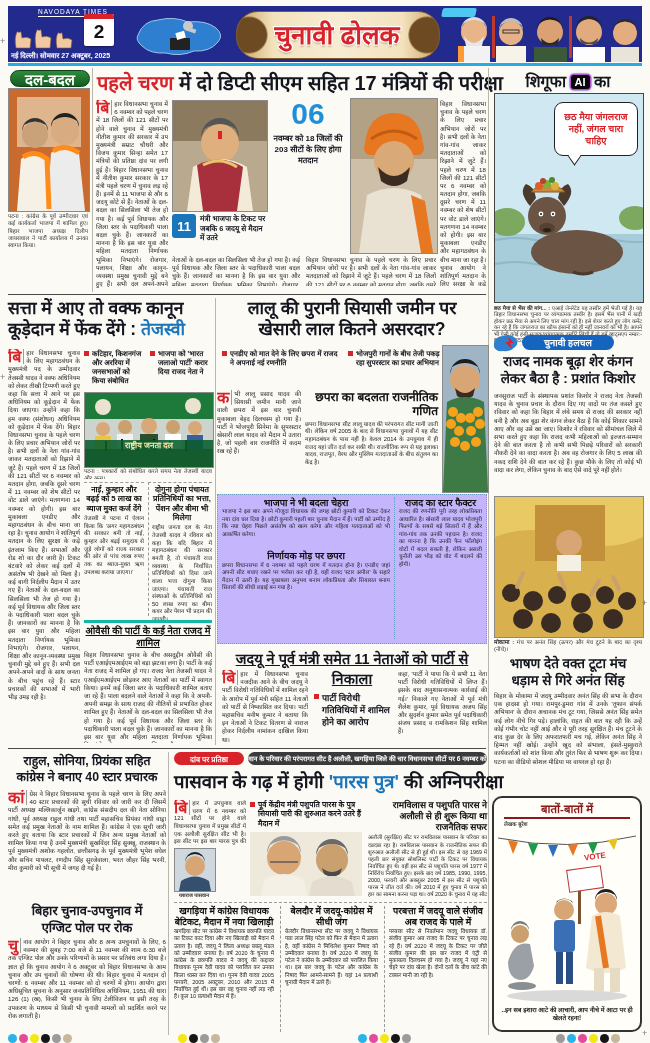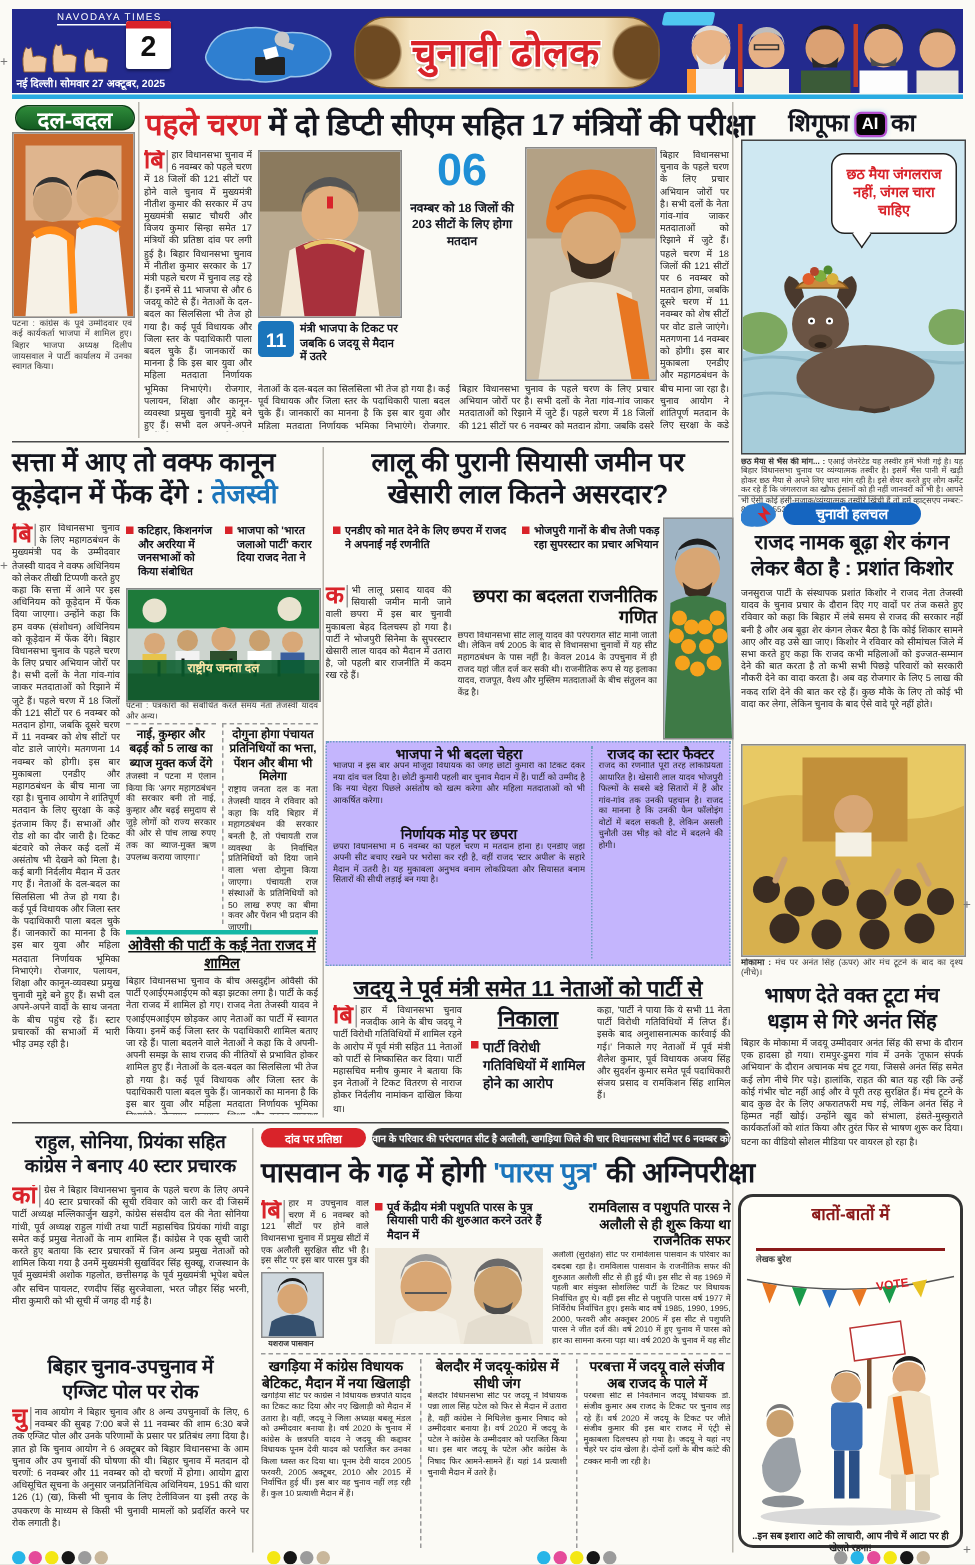--- a/index.html
+++ b/index.html
@@ -471,21 +471,21 @@
       <div class="bhead" style="font-size:9.2px;">बेलदौर में जदयू-कांग्रेस में सीधी जंग</div>
       <div class="body6" style="height:96px;font-size:5.5px;">बेलदौर विधानसभा सीट पर जदयू ने विधायक पन्ना लाल सिंह पटेल को फिर से मैदान में उतारा है, वहीं कांग्रेस ने मिथिलेश कुमार निषाद को उम्मीदवार बनाया है। वर्ष 2020 में जदयू के पटेल ने कांग्रेस के उम्मीदवार को पराजित किया था। इस बार जदयू के पटेल और कांग्रेस के निषाद फिर आमने-सामने हैं। यहां 14 प्रत्याशी चुनावी मैदान में उतरे हैं।</div>
     </div>
     <div class="t dash-l" style="left:210px;top:3px;width:103px;height:126px;padding-left:4px;box-sizing:border-box;">
       <div class="bhead" style="font-size:9.2px;">परबत्ता में जदयू वाले संजीव अब राजद के पाले में</div>
       <div class="body6" style="height:96px;font-size:5.5px;">परबत्ता सीट से निवर्तमान जदयू विधायक डॉ. संजीव कुमार अब राजद के टिकट पर चुनाव लड़ रहे हैं। वर्ष 2020 में जदयू के टिकट पर जीते संजीव कुमार की इस बार राजद में एंट्री से मुकाबला दिलचस्प हो गया है। जदयू ने यहां नए चेहरे पर दांव खेला है। दोनों दलों के बीच कांटे की टक्कर मानी जा रही है।</div>
     </div>
   </div>
 
   <div class="t" style="left:492px;top:796px;width:150px;height:236px;border:2px solid #333;border-radius:10px;background:#fffef8;box-sizing:border-box;">
-    <div class="ctr" style="font-size:11.5px;font-weight:bold;color:#8b1a1a;border-bottom:2px solid #8b1a1a;margin:3px 10px 0;padding-bottom:16px;">बातों-बातों में</div>
+    <div class="ctr" style="font-size:11.5px;font-weight:bold;color:#8b1a1a;border-bottom:2px solid #8b1a1a;margin:3px 10px 0;padding-bottom:1px;">बातों-बातों में</div>
     <div style="font-size:5.6px;font-weight:bold;color:#444;margin:1px 10px 0;">लेखक बुरेश</div>
     <svg width="146" height="178" viewBox="0 0 146 178" style="display:block;margin:0 auto;">
       <path d="M4 10 q70 14 138 -2" stroke="#555" stroke-width="1" fill="none"></path>
       <g>
         <path d="M14 12 l10 2 l-5 12z" fill="#e87722"></path>
           <path d="M34 15 l10 1 l-5 12z" fill="#1a9a4a"></path>
         <path d="M54 17 l10 0 l-5 12z" fill="#2a6fbf"></path>
           <path d="M74 17 l10 -1 l-5 12z" fill="#e87722"></path>
         <path d="M94 15 l10 -1 l-5 12z" fill="#1a9a4a"></path>
           <path d="M114 12 l10 -2 l-4 12z" fill="#e8c222"></path>

